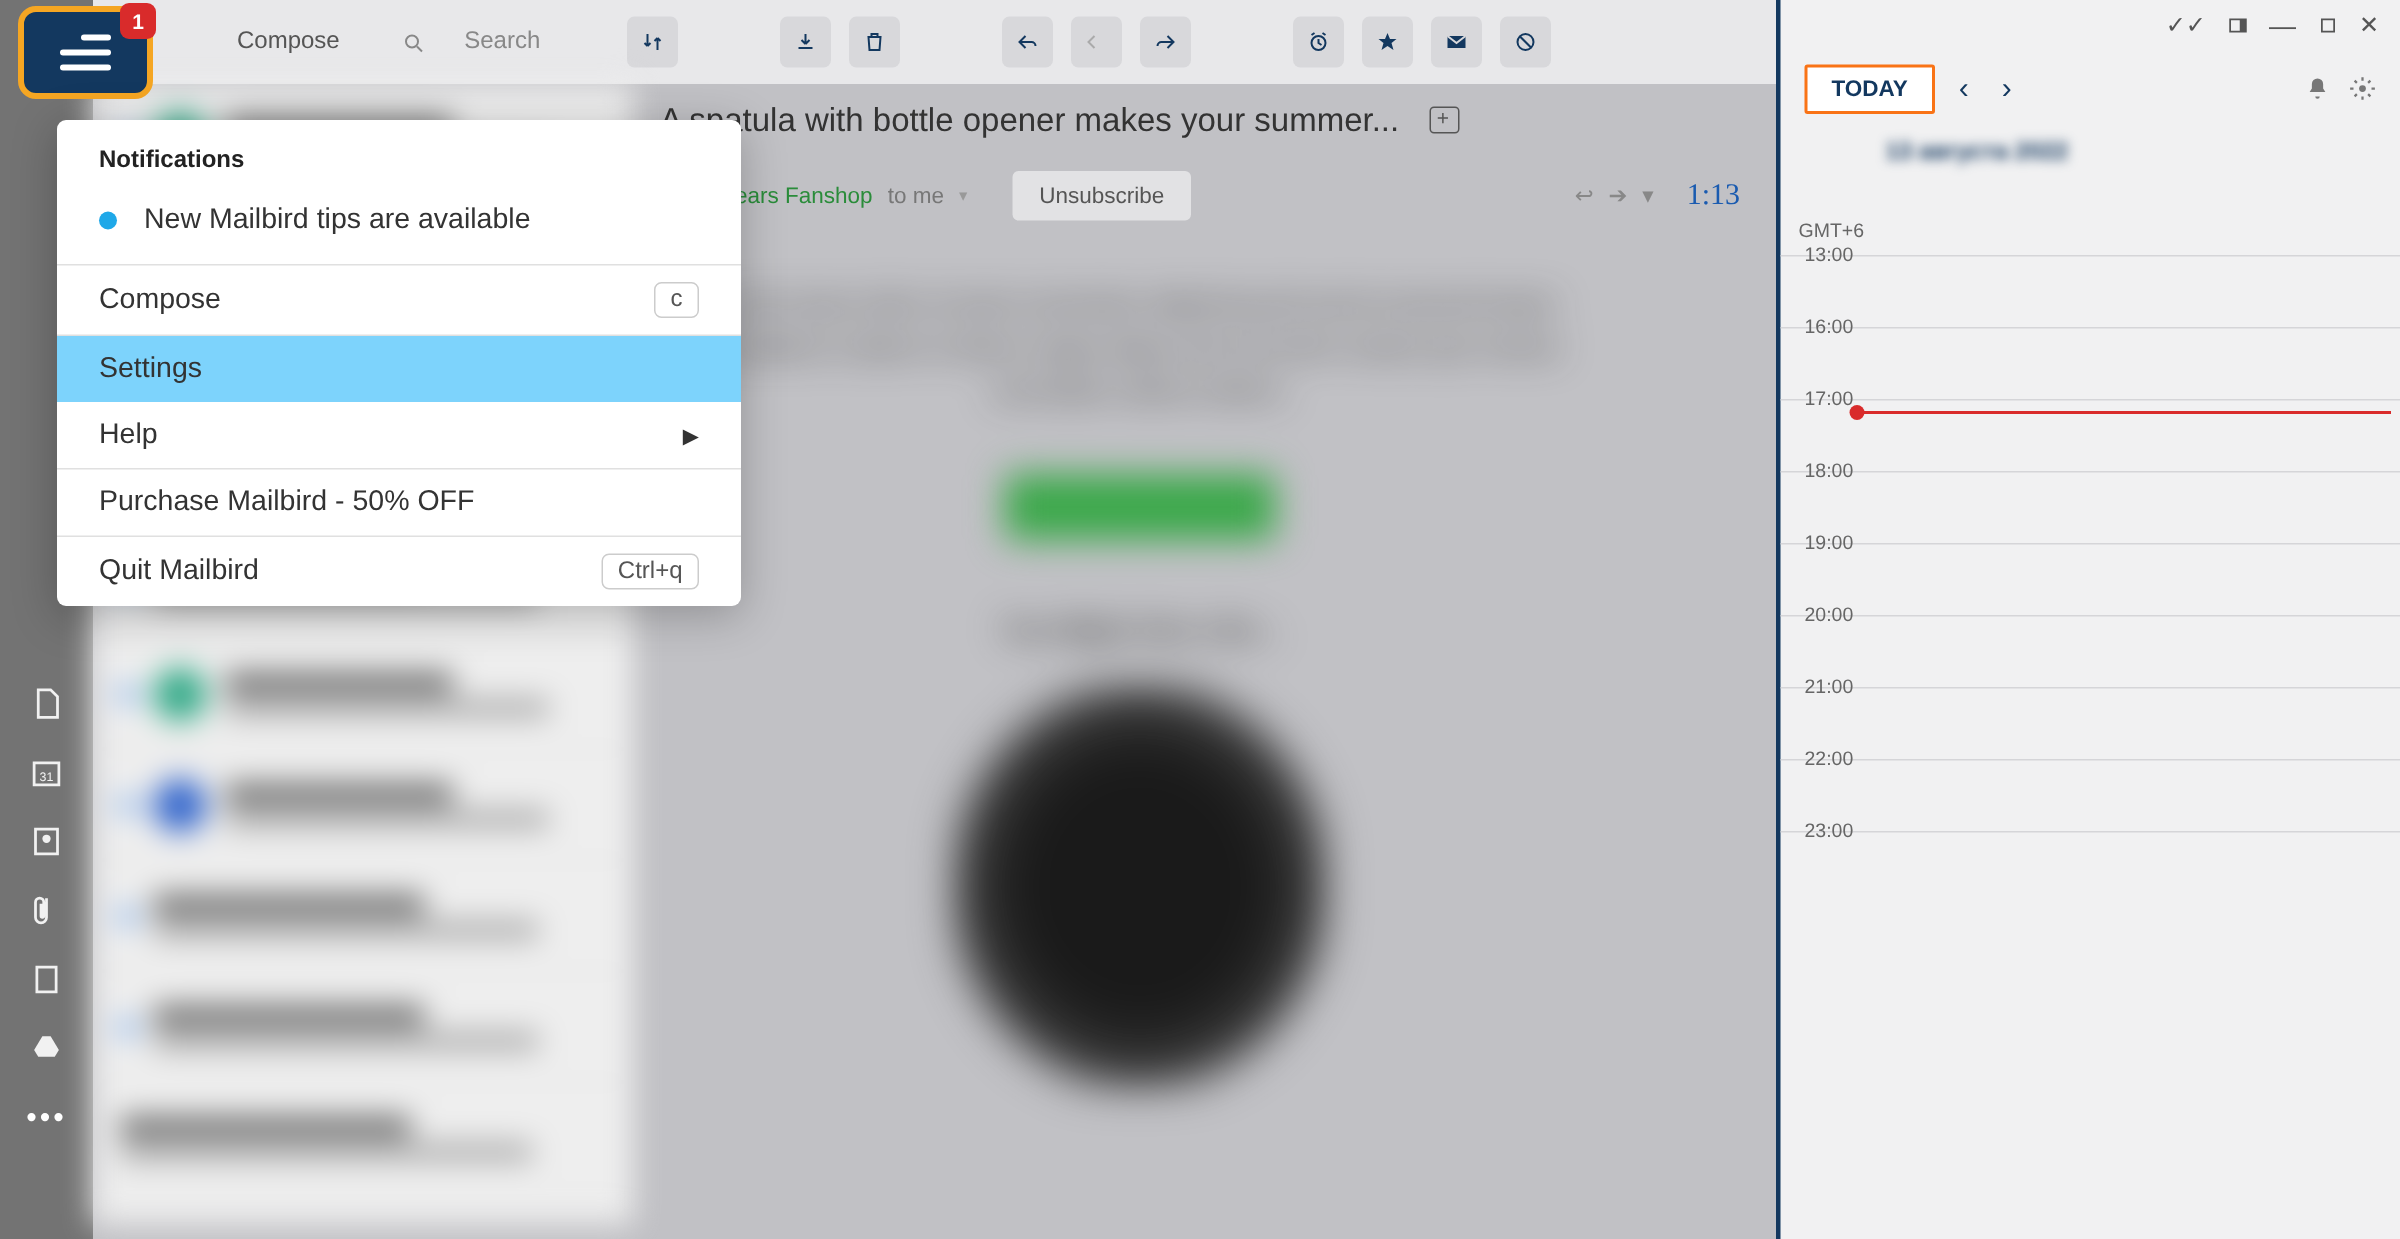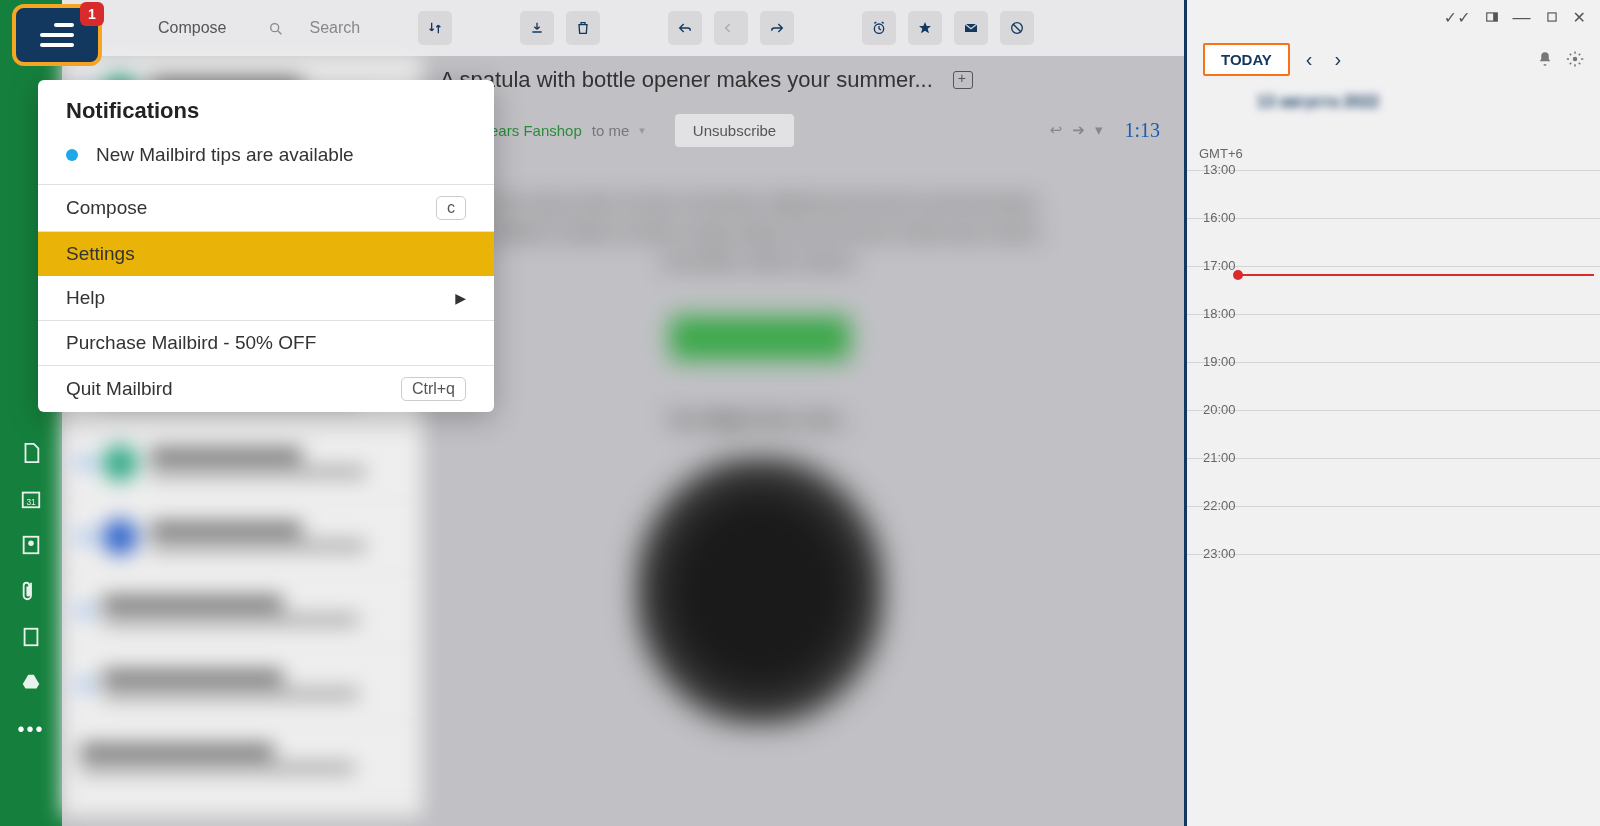--- a/index.html
+++ b/index.html
@@ -1,21 +1,21 @@
 <!DOCTYPE html>
 <html><head>
 <meta charset="utf-8">
 <style>
 * { box-sizing: border-box; margin: 0; padding: 0; }
 body { font-family: 'Segoe UI', Arial, sans-serif; background: #e8e8ea; width: 1600px; height: 826px; overflow: hidden; position: relative; }
 
 .left-rail {
   position: absolute; left: 0; top: 0; width: 62px; height: 100%;
-  background: #15803d; display: flex; flex-direction: column; align-items: center;
-  padding-top: 0;
+  background: #737373; display: flex; flex-direction: column; align-items: center;
+  padding-top: 16px;
 }
 .hamburger-btn {
   width: 90px; height: 62px; background: #13385f; border: 4px solid #f5a623;
   border-radius: 12px; position: absolute; top: 4px; left: 12px;
   display: flex; align-items: center; justify-content: center; z-index: 100;
 }
 .hamburger-lines { display: flex; flex-direction: column; gap: 6px; }
 .hamburger-lines div { width: 34px; height: 4px; background: #fff; border-radius: 2px; }
 .hamburger-lines div:first-child { width: 20px; align-self: flex-end; }
 .hamburger-badge {
@@ -116,29 +116,29 @@
 .ml-avatar { width:36px; height:36px; border-radius:50%; background:#3a8; }
 .ml-text { flex:1; }
 .ml-line1 { height:12px; width:60%; background:#555; margin-bottom:6px; border-radius:3px; }
 .ml-line2 { height:10px; width:85%; background:#999; border-radius:3px; }
 
 .menu-popup {
   position: absolute; left: 38px; top: 80px; width: 456px;
   background: #fff; border-radius: 6px; box-shadow: 0 6px 30px rgba(0,0,0,0.25);
   z-index: 200; overflow: hidden;
 }
-.menu-header { padding: 18px 28px 10px; font-size: 22px; font-weight: 600; color: #222; }
+.menu-header { padding: 18px 28px 10px; font-size: 16px; font-weight: 600; color: #222; }
 .notif-item { display: flex; align-items: center; gap: 18px; padding: 10px 28px 18px; font-size: 19px; color: #333; }
 .notif-dot { width: 12px; height: 12px; background: #1fa8e8; border-radius: 50%; }
 .menu-divider { height: 1px; background: #e0e0e0; }
 .menu-item {
   display: flex; align-items: center; padding: 11px 28px; font-size: 19px; color: #333;
   cursor: pointer;
 }
-.menu-item:hover, .menu-item.hover { background: #eab308; }
+.menu-item:hover, .menu-item.hover { background: #7dd3fc; }
 .menu-shortcut {
   margin-left: auto; border: 1px solid #ccc; border-radius: 5px;
   padding: 2px 10px; font-size: 16px; color: #555; background: #fff;
 }
 .menu-arrow { margin-left: auto; font-size: 14px; color: #333; }
 </style>
 </head>
 <body>
 
 <div class="overlay-dim"></div>

